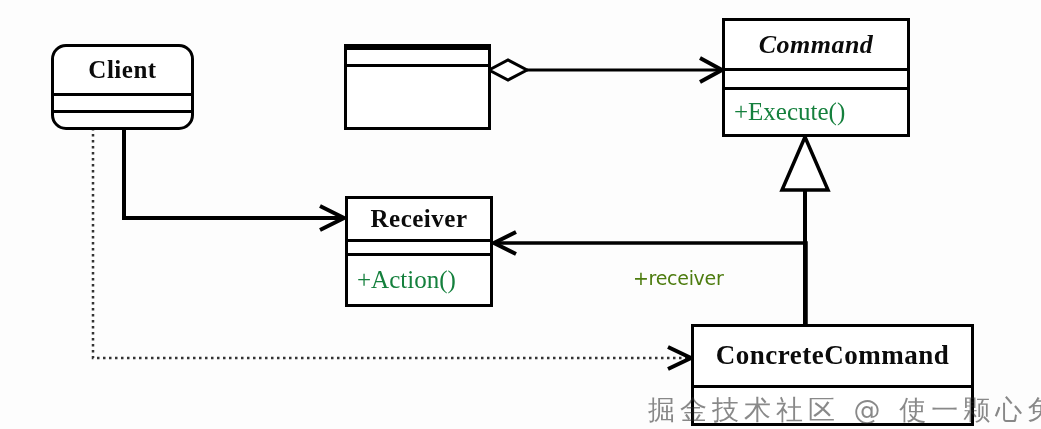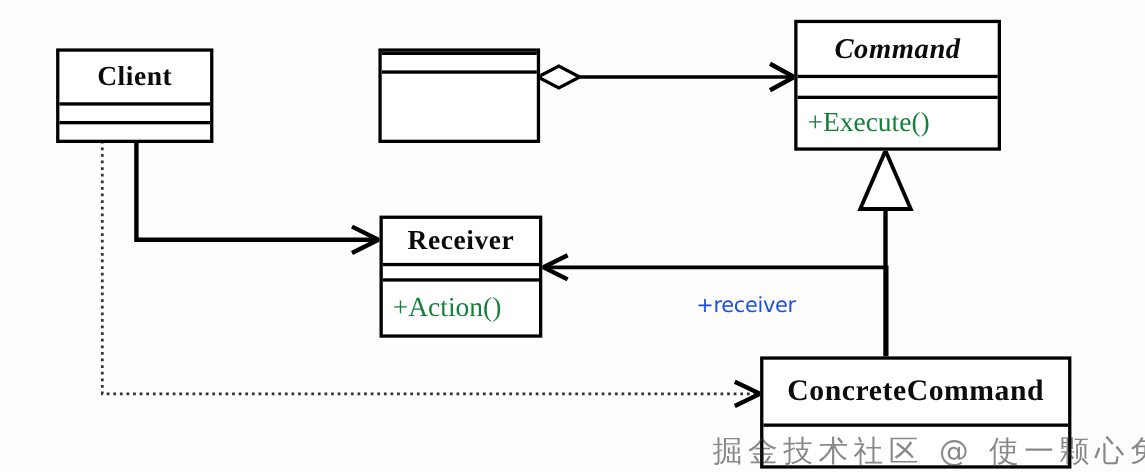--- a/index.html
+++ b/index.html
@@ -46,21 +46,21 @@
   .member {
     justify-content: flex-start;
     padding-left: 9px;
     color: #15803d;
     white-space: nowrap;
   }
   .edge-label {
     position: absolute;
     font-family: "DejaVu Sans", "Liberation Sans", sans-serif;
     font-size: 19px;
-    color: #1d4ed8;
+    color: #4d7c0f;
     white-space: nowrap;
     letter-spacing: -0.3px;
   }
   .watermark {
     position: absolute;
     font-family: "DejaVu Sans", "Liberation Sans", sans-serif;
     color: rgba(40,40,40,0.55);
     white-space: nowrap;
     letter-spacing: 5px;
     font-size: 27px;
@@ -107,21 +107,21 @@
       <polyline points="516,232 494,243 516,254" fill="none" stroke="#000" stroke-width="4"></polyline>
     </g>
 
      Command --&gt;
     <g>
       <line x1="805" y1="325" x2="805" y2="190" stroke="#000" stroke-width="4"></line>
       <polygon points="805,137 828,190 782,190" fill="#ffffff" stroke="#000" stroke-width="3.5"></polygon>
     </g>
   </svg>
 
-  <div class="uml-class" style="left:51px; top:44px; width:143px; height:86px;">
+  <div class="uml-class" style="left:51px; top:44px; width:143px; height:86px;border-radius:15px;">
     <div class="compartment" style="height:48px;">
       <span class="class-name" style="font-size:25px;">Client</span>
     </div>
     <div class="compartment divided" style="height:17px;"></div>
     <div class="compartment divided" style="height:18px;"></div>
   </div>
 
   <div class="uml-class" style="left:344px; top:44px; width:147px; height:86px;">
     <div class="compartment divided" style="height:17px;"></div>
     <div class="compartment divided" style="height:18px;"></div>

